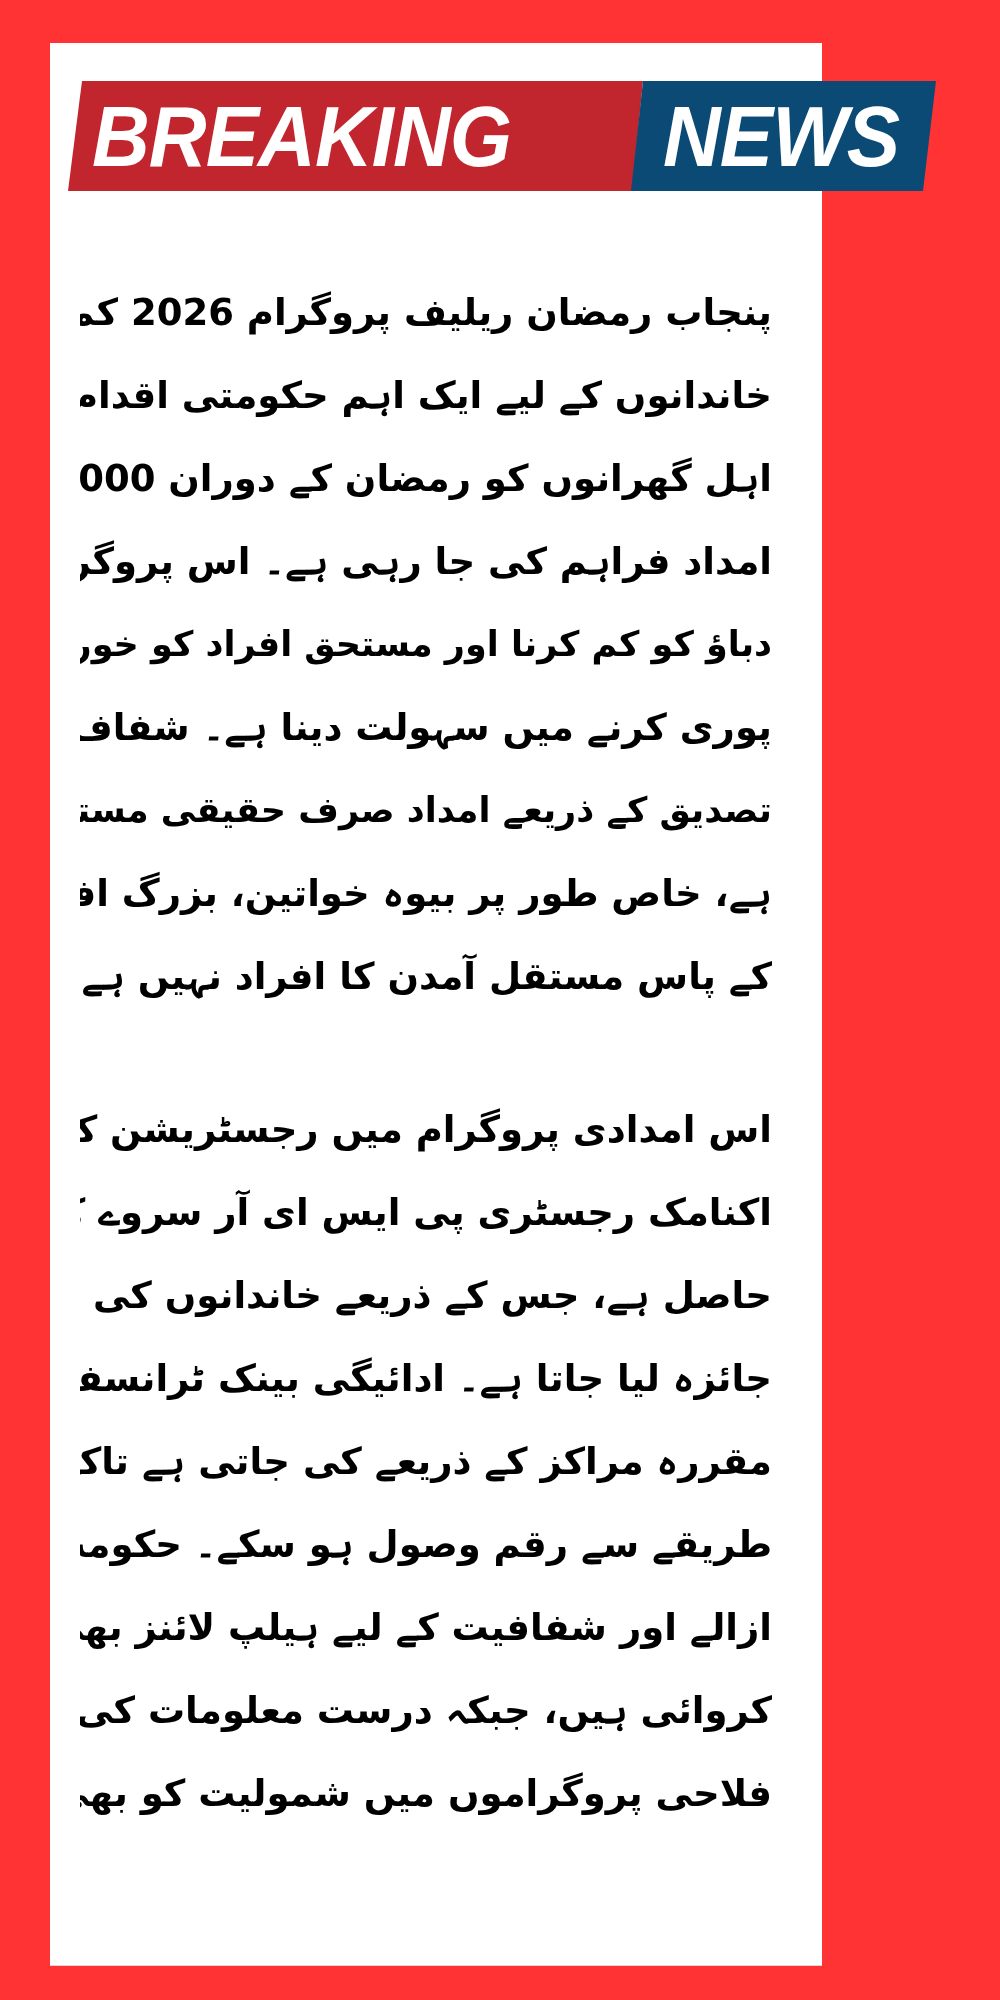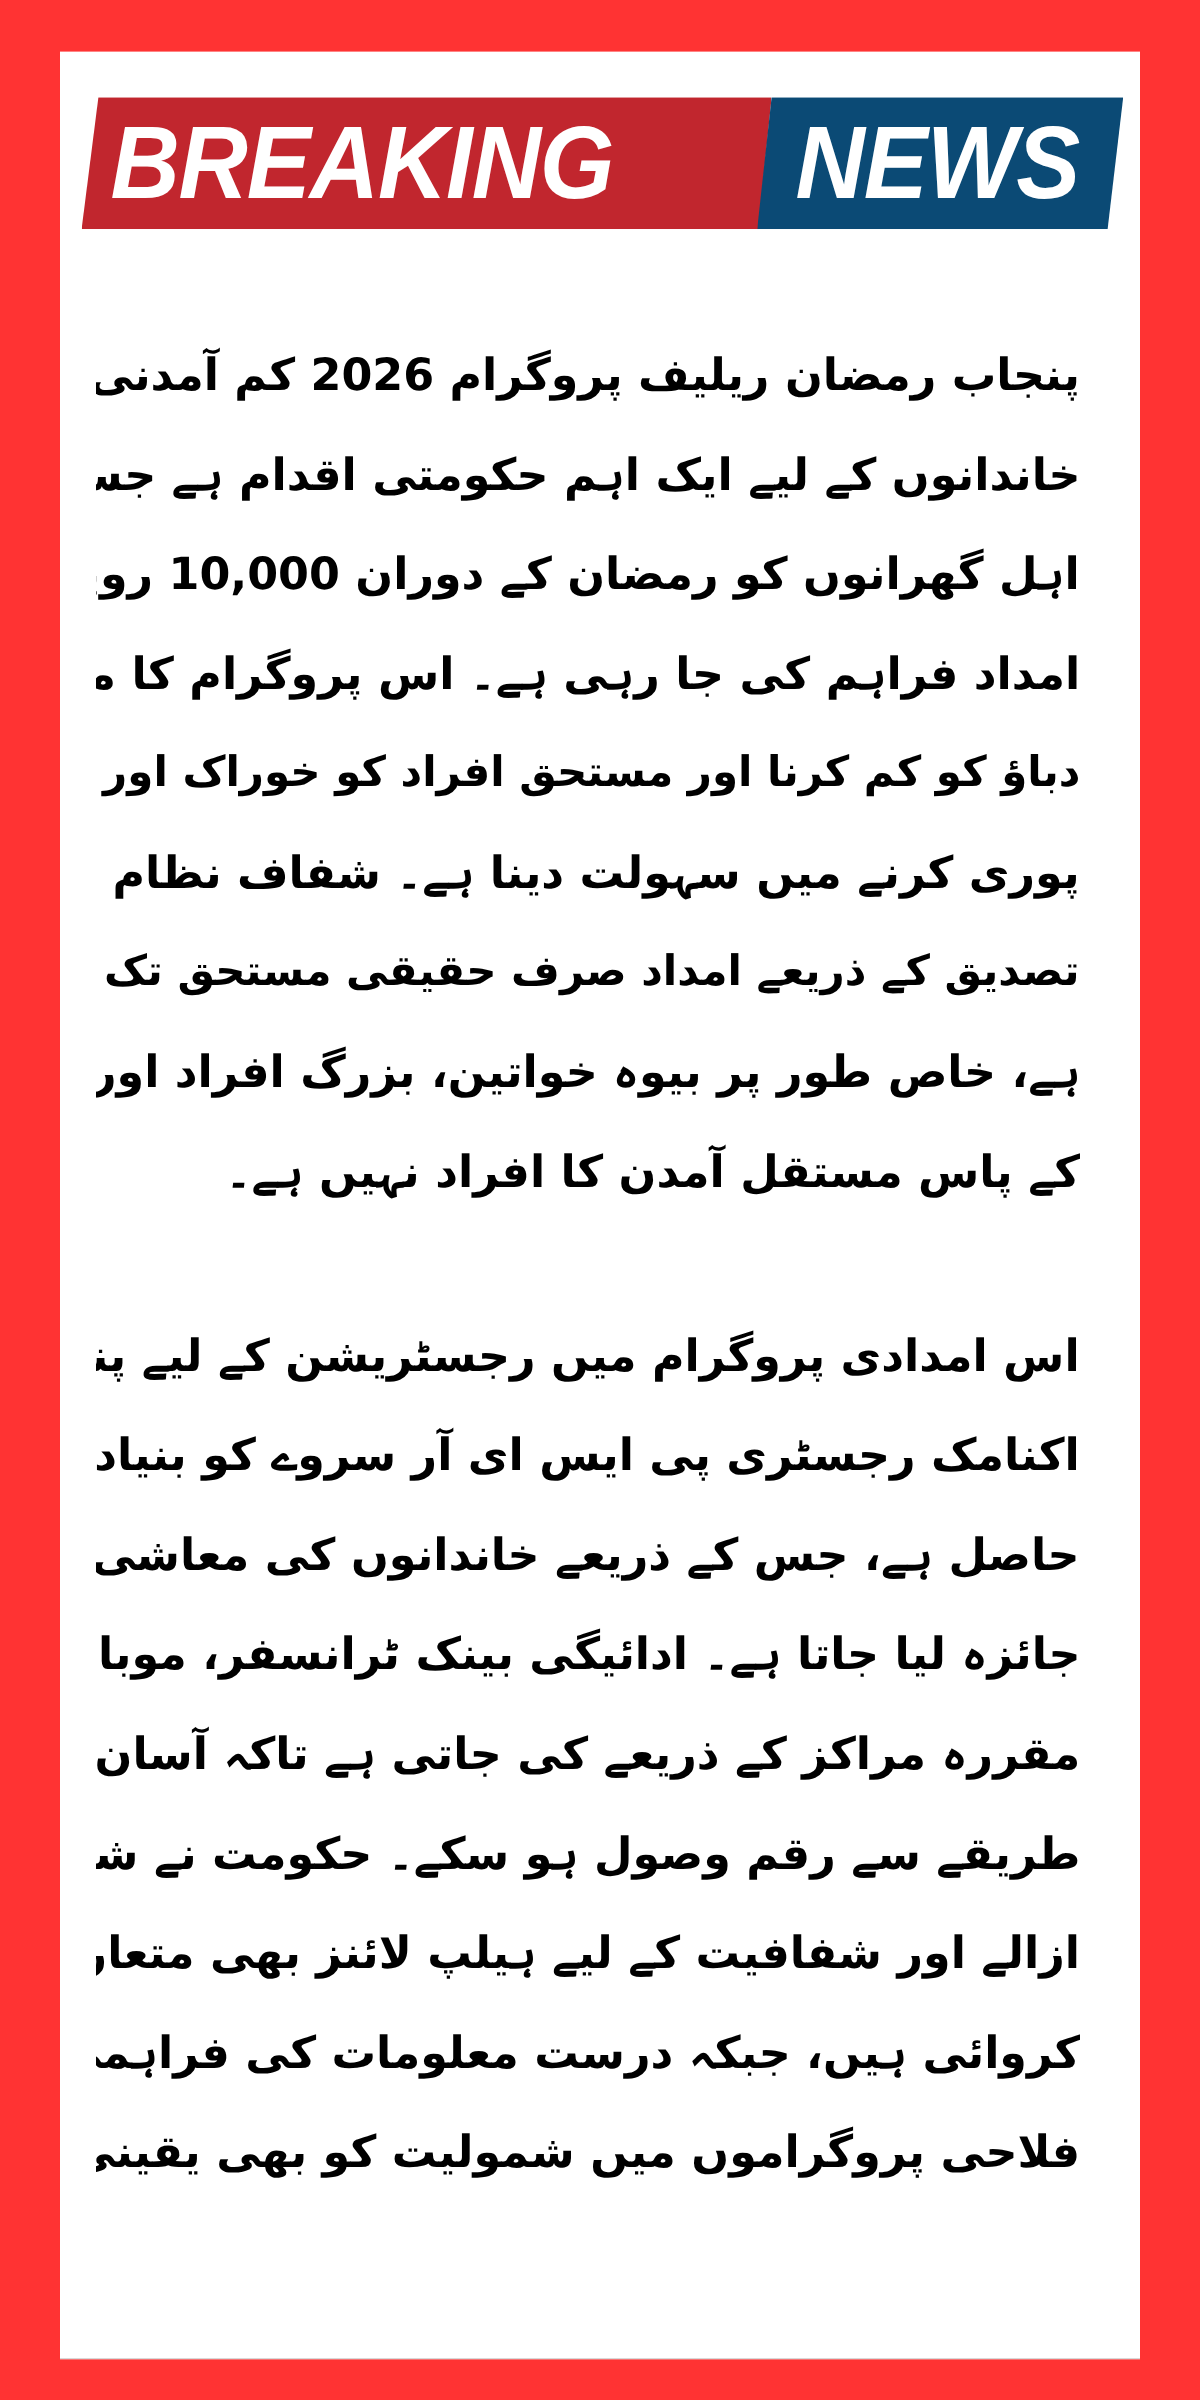--- a/index.html
+++ b/index.html
@@ -11,21 +11,21 @@
       height: 2000px;
       background: #FF3333;
       position: relative;
       overflow: hidden;
       font-family: "DejaVu Sans", sans-serif;
     }
     .card {
       position: absolute;
       left: 50px;
       top: 43px;
-      width: 900px;
+      width: 772px;
       height: 1922px;
       background: #FFFFFF;
       border-bottom: 1px solid #d8d8d8;
     }
     .banner {
       position: absolute;
       left: 18px;
       top: 38px;
       width: 868px;
       height: 110px;

